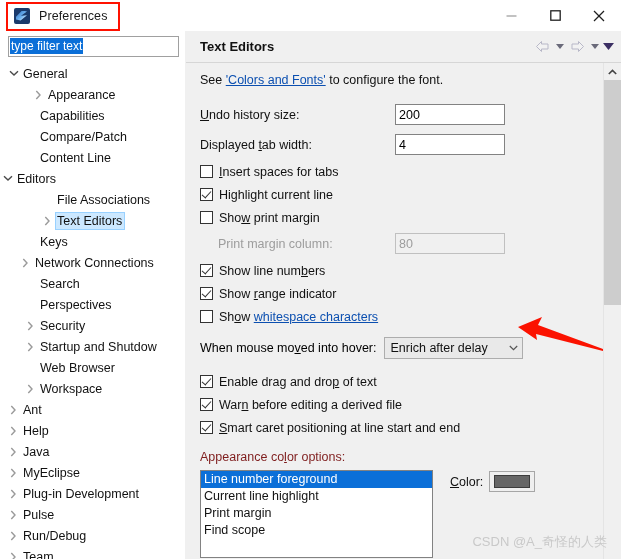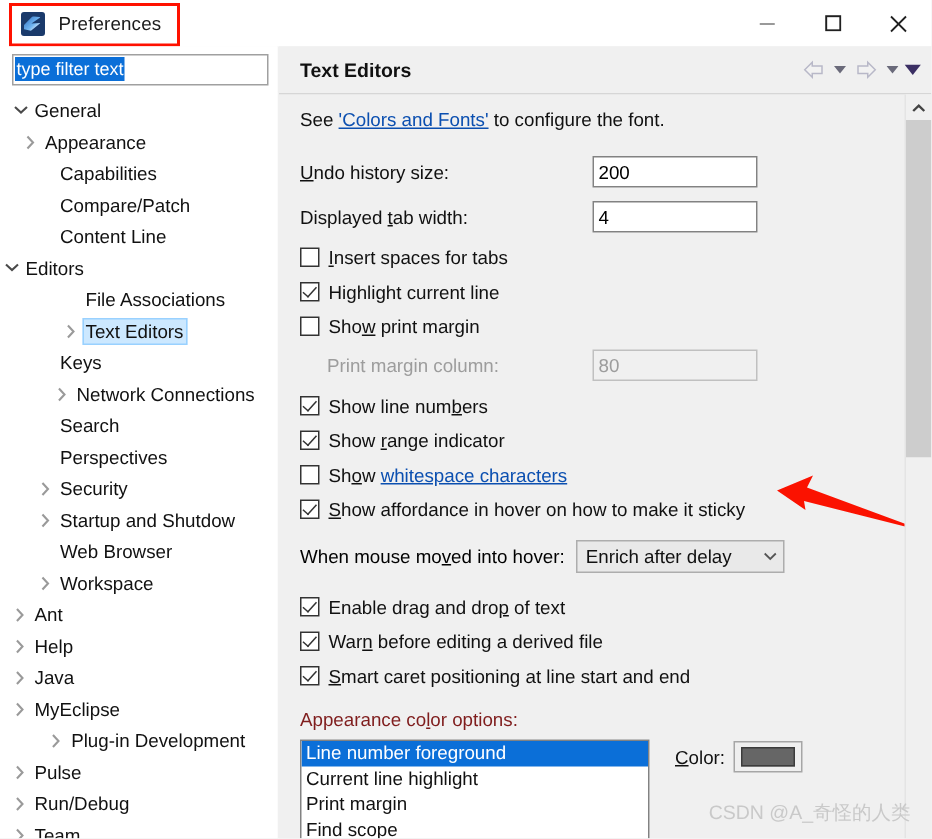--- a/index.html
+++ b/index.html
@@ -444,21 +444,21 @@
       <span style="position: absolute; left: 10px; top: 7px; background: rgb(11, 111, 216); color: rgb(255, 255, 255); font-size: 12px; line-height: 16px; padding: 0px 1px; pointer-events: none;">type filter text</span></div>
       <div id="tree">
           <div class="tree-row" style="padding-left: 6px;">
             <span class="twisty">
               <svg width="10" height="7" viewBox="0 0 10 7">
                 <path d="M1 1.3 L5 5 L9 1.3" fill="none" stroke="#4a4a4a" stroke-width="1.4"></path>
               </svg>
             </span>
             <span class="tree-label">General</span>
           </div>
-          <div class="tree-row" style="padding-left: 13px;">
+          <div class="tree-row" style="padding-left: 31px;">
             <span class="twisty">
               <svg width="7" height="10" viewBox="0 0 7 10">
                 <path d="M1.3 1 L5 5 L1.3 9" fill="none" stroke="#9a9a9a" stroke-width="1.4"></path>
               </svg>
             </span>
             <span class="tree-label">Appearance</span>
           </div>
           <div class="tree-row" style="padding-left: 23px;">
             <span class="twisty"></span>
             <span class="tree-label">Capabilities</span>
@@ -488,21 +488,21 @@
               <svg width="7" height="10" viewBox="0 0 7 10">
                 <path d="M1.3 1 L5 5 L1.3 9" fill="none" stroke="#9a9a9a" stroke-width="1.4"></path>
               </svg>
             </span>
             <span class="tree-label">Text Editors</span>
           </div>
           <div class="tree-row" style="padding-left: 23px;">
             <span class="twisty"></span>
             <span class="tree-label">Keys</span>
           </div>
-          <div class="tree-row" style="padding-left: 34px;">
+          <div class="tree-row" style="padding-left: 18px;">
             <span class="twisty">
               <svg width="7" height="10" viewBox="0 0 7 10">
                 <path d="M1.3 1 L5 5 L1.3 9" fill="none" stroke="#9a9a9a" stroke-width="1.4"></path>
               </svg>
             </span>
             <span class="tree-label">Network Connections</span>
           </div>
           <div class="tree-row" style="padding-left: 23px;">
             <span class="twisty"></span>
             <span class="tree-label">Search</span>
@@ -564,21 +564,21 @@
             <span class="tree-label">Java</span>
           </div>
           <div class="tree-row" style="padding-left: 6px;">
             <span class="twisty">
               <svg width="7" height="10" viewBox="0 0 7 10">
                 <path d="M1.3 1 L5 5 L1.3 9" fill="none" stroke="#9a9a9a" stroke-width="1.4"></path>
               </svg>
             </span>
             <span class="tree-label">MyEclipse</span>
           </div>
-          <div class="tree-row" style="padding-left: 12px; justify-content: center;">
+          <div class="tree-row" style="padding-left: 6px;">
             <span class="twisty">
               <svg width="7" height="10" viewBox="0 0 7 10">
                 <path d="M1.3 1 L5 5 L1.3 9" fill="none" stroke="#9a9a9a" stroke-width="1.4"></path>
               </svg>
             </span>
             <span class="tree-label">Plug-in Development</span>
           </div>
           <div class="tree-row" style="padding-left: 6px;">
             <span class="twisty">
               <svg width="7" height="10" viewBox="0 0 7 10">
@@ -680,24 +680,20 @@
             <span>Show line num<span class="u">b</span>ers</span>
           </div>
           <div class="check-row">
             <span class="cbox checked"></span>
             <span>Show <span class="u">r</span>ange indicator</span>
           </div>
           <div class="check-row">
             <span class="cbox"></span>
             <span>Sh<span class="u">o</span>w&nbsp;</span>
               <span class="link">whitespace characters</span>
-          </div>
-          <div class="check-row">
-            <span class="cbox checked"></span>
-            <span><span class="u">S</span>how affordance in hover on how to make it sticky</span>
           </div>
 
           <div class="hover-row">
             <span>When mouse mo<span class="u">v</span>ed into hover:</span>
             <div class="combo">
               <span>Enrich after delay</span>
               <span class="combo-caret">
                 <svg width="9" height="6" viewBox="0 0 9 6">
                     <path d="M0.8 1 L4.5 4.6 L8.2 1" fill="none" stroke="#555" stroke-width="1.2"></path>
                   </svg>

